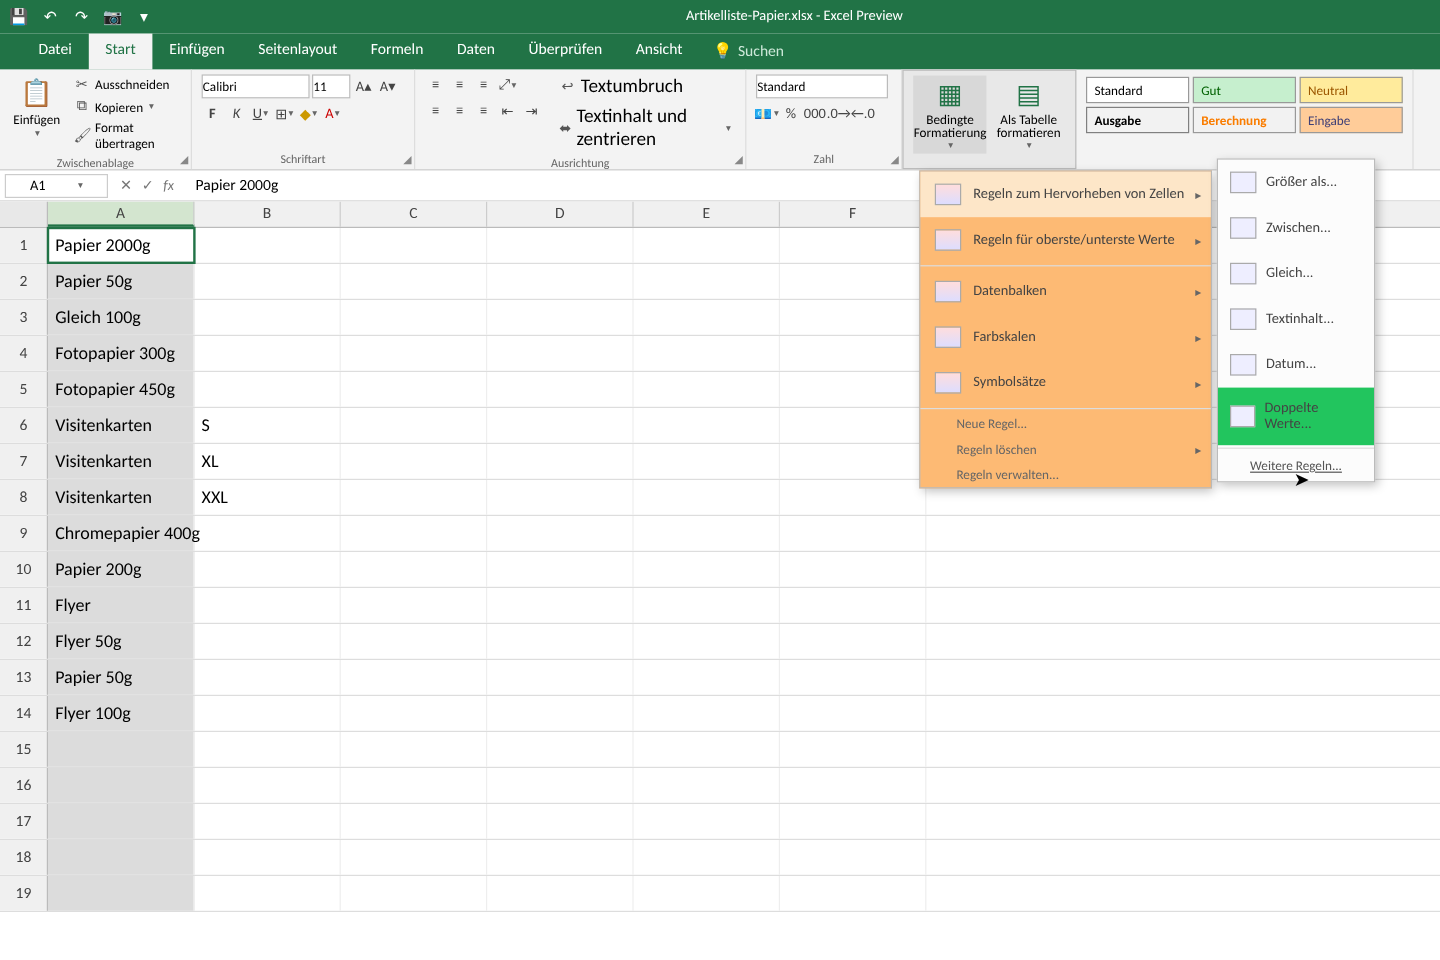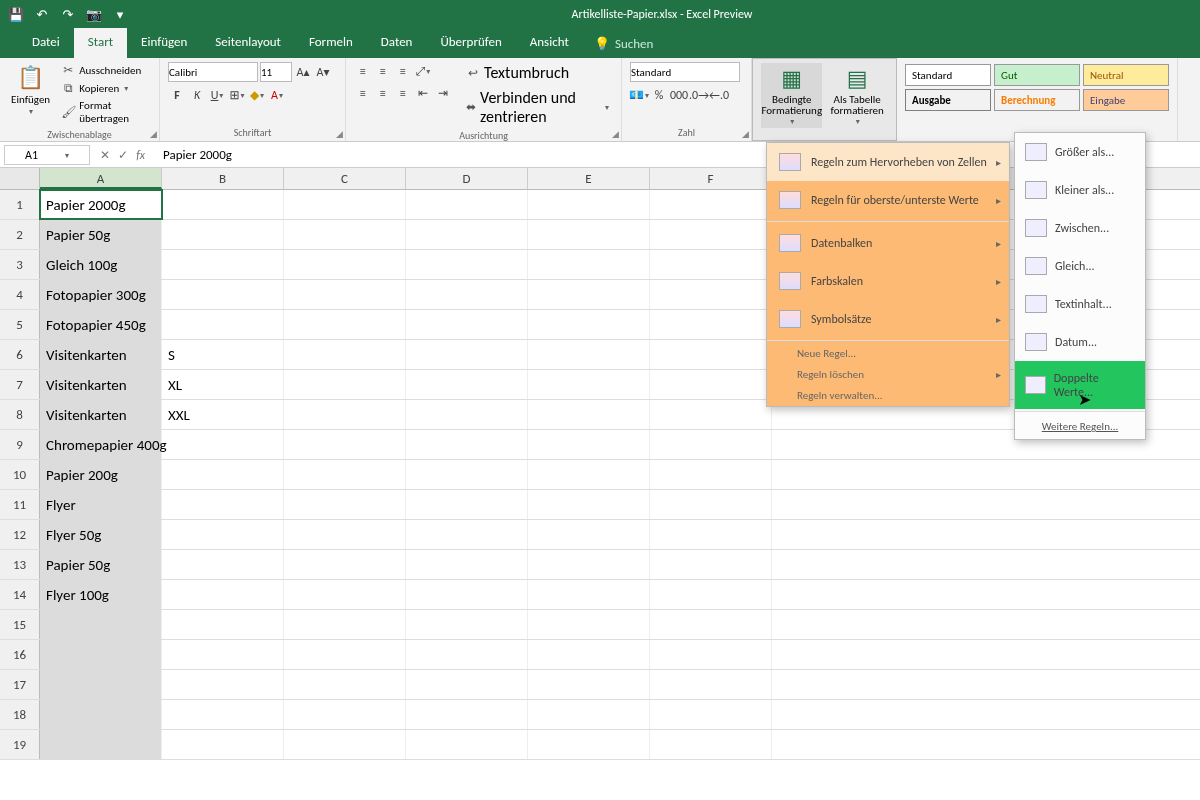--- a/index.html
+++ b/index.html
@@ -188,21 +188,21 @@
           <span class="fmt-btn">⇥</span>
         </div>
       </div>
       <div style="display:flex;flex-direction:column;gap:4px;">
         <div class="small-btn">
             <span class="ico">↩</span>
             <span>Textumbruch</span>
           </div>
         <div class="small-btn">
             <span class="ico">⬌</span>
-            <span>Verbinden und zentrieren</span>
+            <span>Textinhalt und zentrieren</span>
             <span class="dd">▾</span>
           </div>
       </div>
     </div>
     <div class="ribbon-group-label">Ausrichtung</div>
     <span class="dialog-launcher">◢</span>
   </div>
 
   <div class="ribbon-group" style="width:130px">
     <div style="display:flex;flex-direction:column;gap:4px;">
@@ -486,24 +486,20 @@
     </div>
 </div>
 
 <div class="sub-menu">
   <div class="sub-item">
       <span class="ico-box"></span>
       <span>Größer als...</span>
     </div>
   <div class="sub-item">
       <span class="ico-box"></span>
-      <span>Kleiner als...</span>
-    </div>
-  <div class="sub-item">
-      <span class="ico-box"></span>
       <span>Zwischen...</span>
     </div>
   <div class="sub-item">
       <span class="ico-box"></span>
       <span>Gleich...</span>
     </div>
   <div class="sub-item">
       <span class="ico-box"></span>
       <span>Textinhalt...</span>
     </div>

